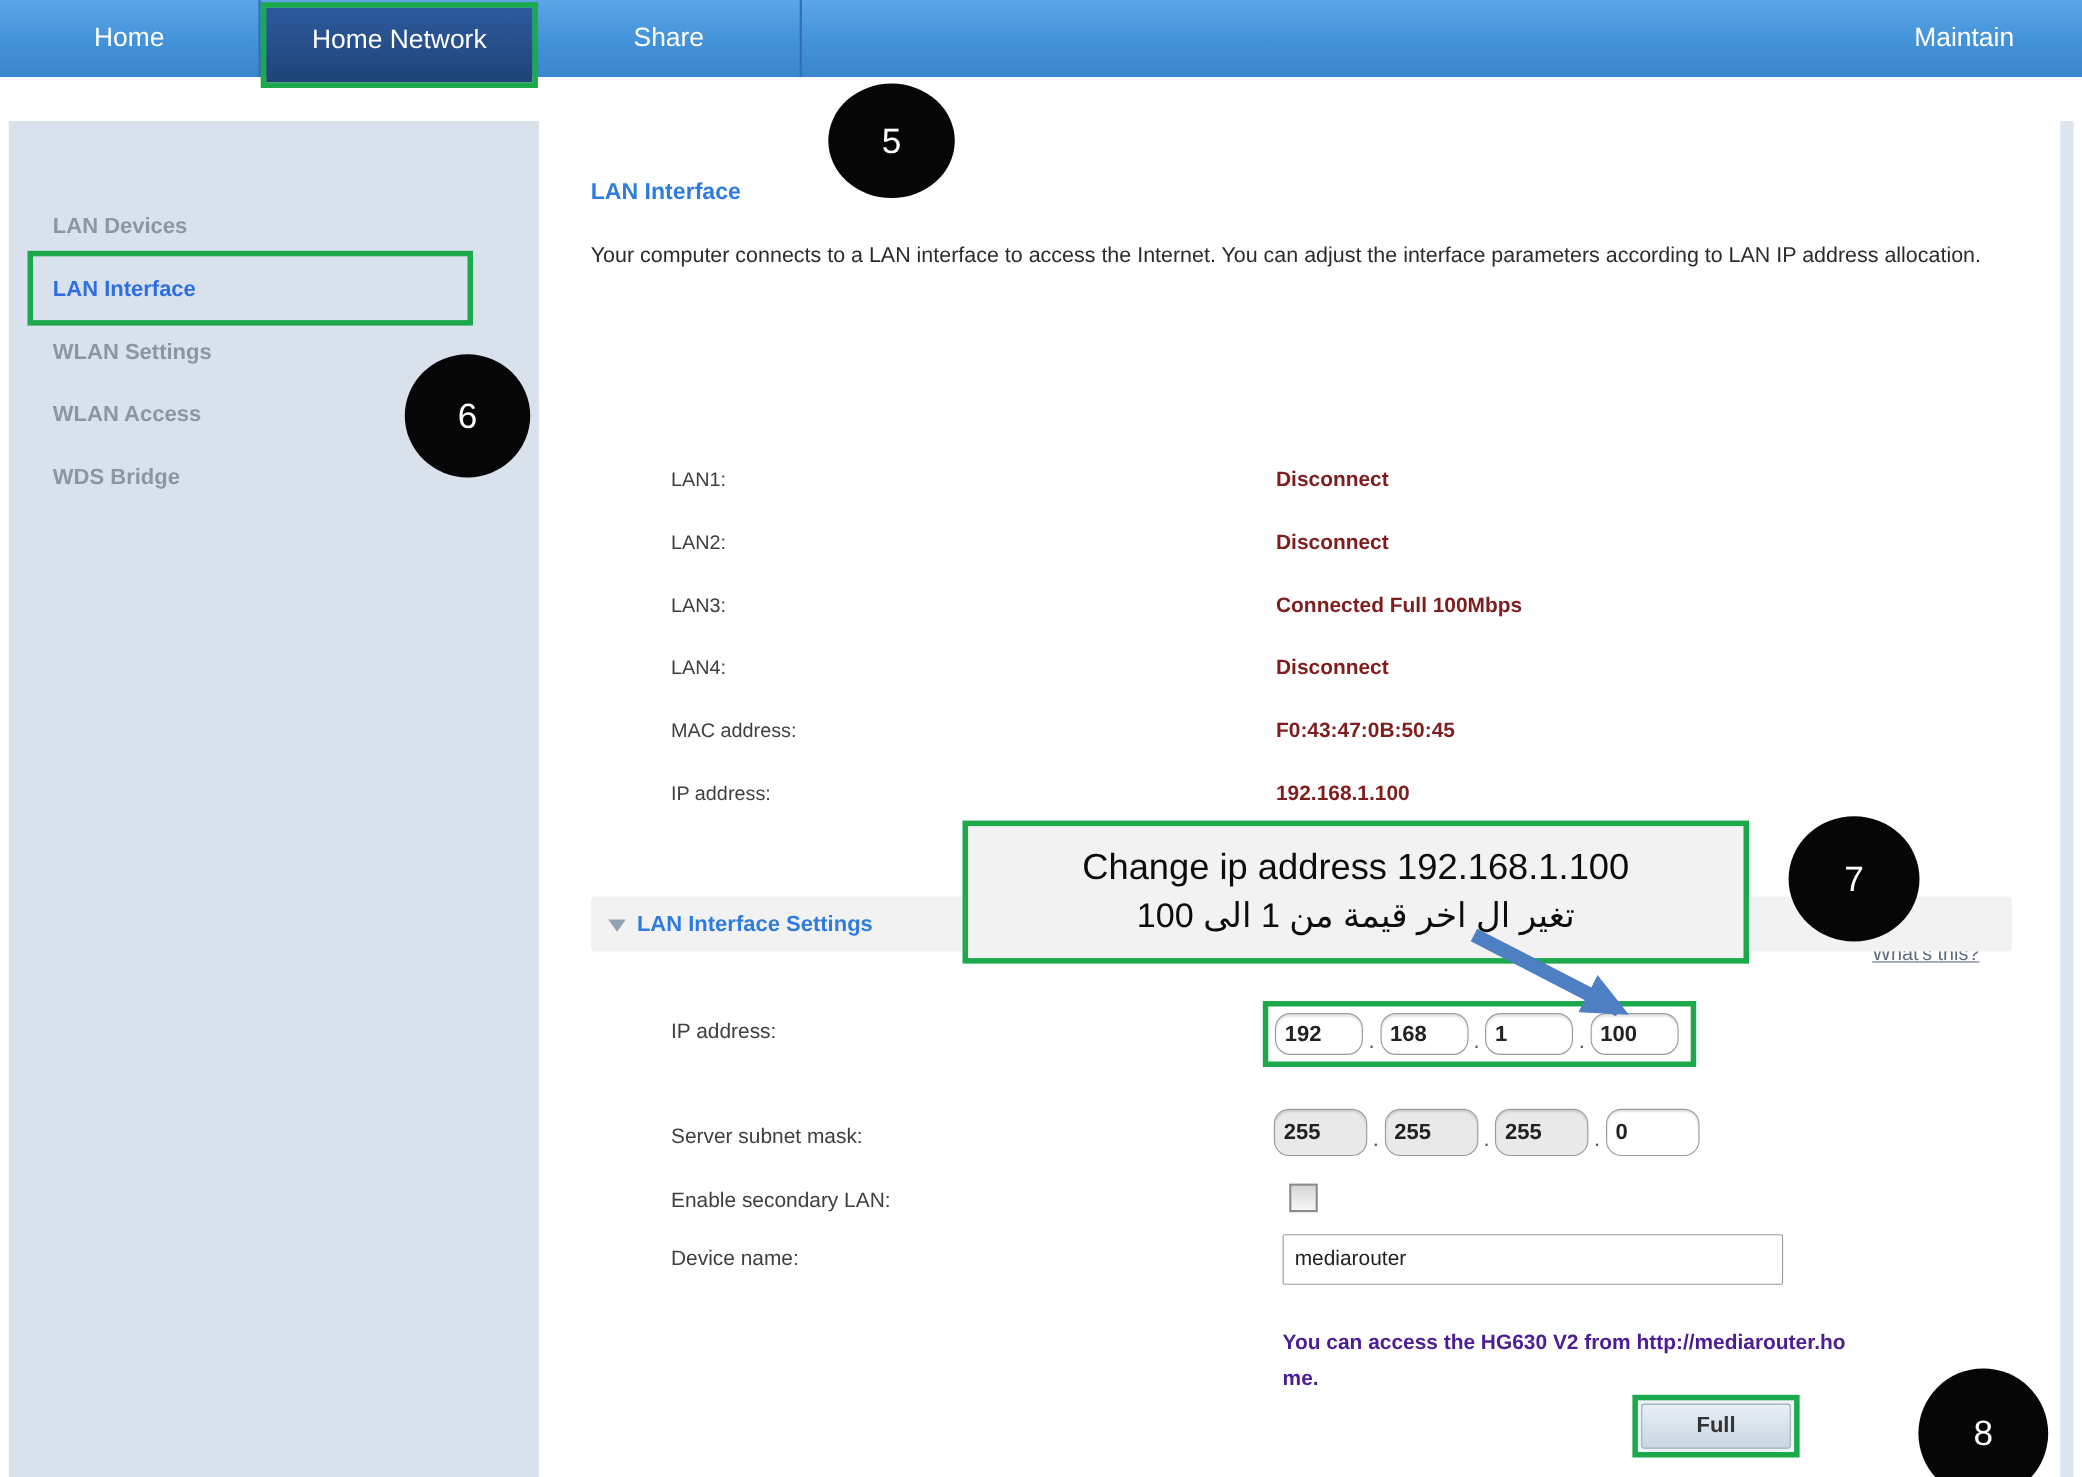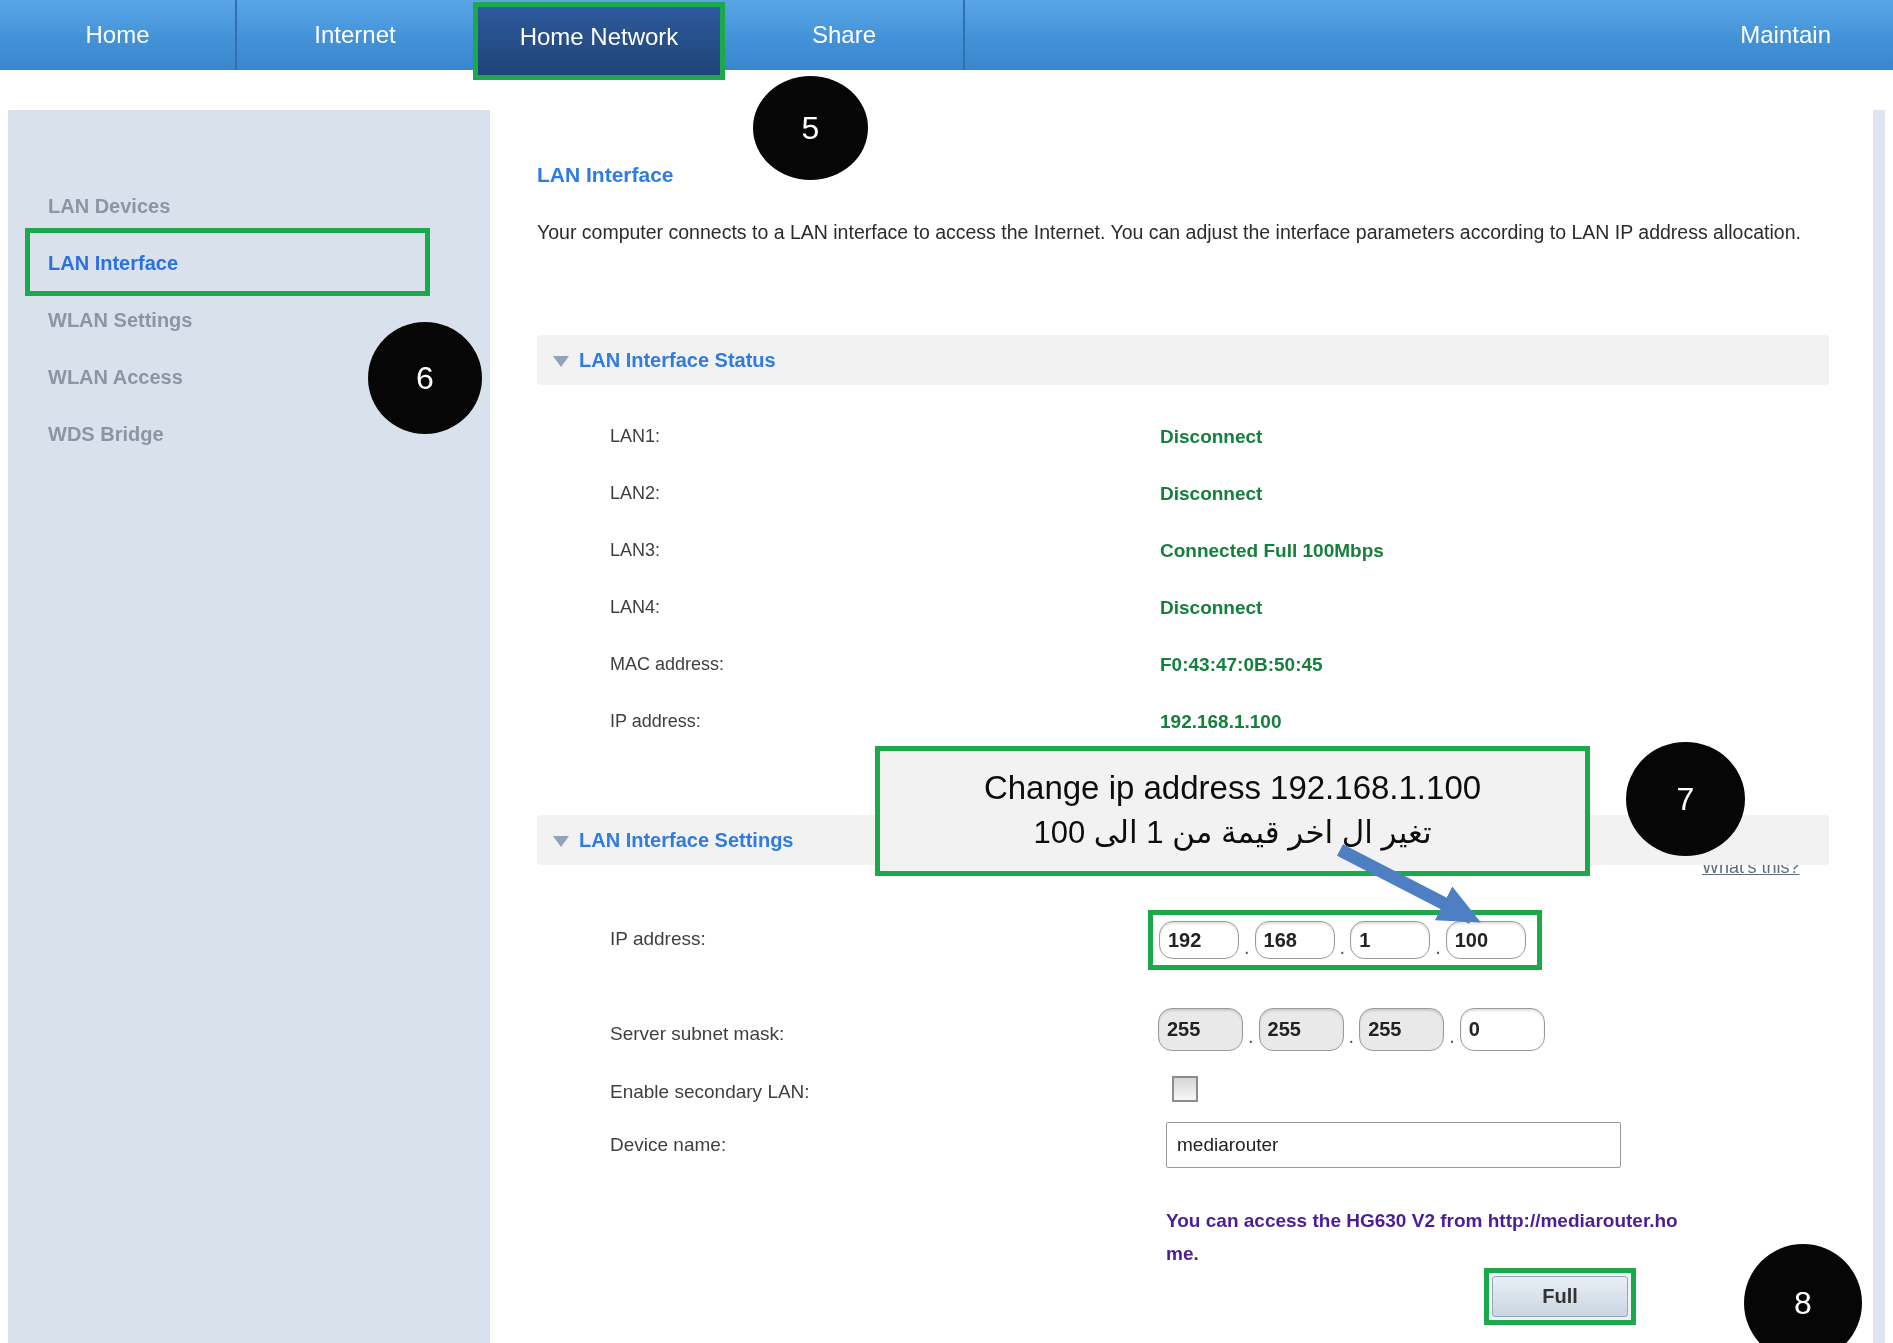--- a/index.html
+++ b/index.html
@@ -61,21 +61,21 @@
   .band-settings { top:709px; z-index:1; }
   .tri {
     width:0; height:0; border-left:8px solid transparent; border-right:8px solid transparent;
     border-top:11px solid #93a2b4; margin-right:10px; margin-top:3px;
   }
   .band-title { font-size:20px; font-weight:bold; color:#2e7ce0; }
 
   .status-rows { position:absolute; left:47px; top:302px; width:1300px; }
   .srow { height:57px; display:flex; align-items:center; }
   .srow .lbl { margin-left:73px; width:550px; font-size:18px; color:#3f3f3f; }
-  .srow .val { font-size:19px; font-weight:bold; color:#15803d; }
+  .srow .val { font-size:19px; font-weight:bold; color:#7f1d1d; }
 
   .form-label { position:absolute; left:120px; font-size:19px; color:#3f3f3f; }
 
   .ip-box {
     position:absolute; left:658px; top:804px; width:394px; height:60px;
     border:5px solid #1ca94c; display:flex; align-items:center; padding:0 6px; z-index:4; background:transparent;
   }
   .octet {
     width:80px; height:38px; border:1px solid #9a9a9a; border-radius:14px;
     font-family:"Liberation Sans","DejaVu Sans",sans-serif;
@@ -129,21 +129,20 @@
   .note-l1 { font-size:33px; color:#0c0c0c; line-height:44px; }
   .note-l2 { font-size:31px; color:#0c0c0c; direction:rtl; line-height:46px; }
 
   .arrow-svg { position:absolute; left:1322px; top:842px; z-index:5; pointer-events:none; }
 </style>
 </head>
 <body>
 
 <div class="nav">
   <div class="nav-tab t-home">Home</div>
-  <div class="nav-tab t-internet">Internet</div>
   <div class="nav-tab t-homenet">Home Network</div>
   <div class="nav-tab t-share">Share</div>
   <div class="nav-tab t-maintain">Maintain</div>
 </div>
 <div class="shadow-band"></div>
 
 <div class="sidebar">
   <ul>
     <li>LAN Devices</li>
     <li class="active">LAN Interface</li>
@@ -154,24 +153,20 @@
   <div class="side-hl"></div>
 </div>
 
 <div class="right-strip"></div>
 
 <div class="main">
 
   <div class="page-title">LAN Interface</div>
   <div class="desc">Your computer connects to a LAN interface to access the Internet. You can adjust the interface parameters according to LAN IP address allocation.</div>
 
-  <div class="band band-status">
-    <span class="tri"></span>
-    <span class="band-title">LAN Interface Status</span>
-  </div>
 
   <div class="status-rows">
     <div class="srow">
       <span class="lbl">LAN1:</span>
       <span class="val">Disconnect</span>
     </div>
     <div class="srow">
       <span class="lbl">LAN2:</span>
       <span class="val">Disconnect</span>
     </div>

